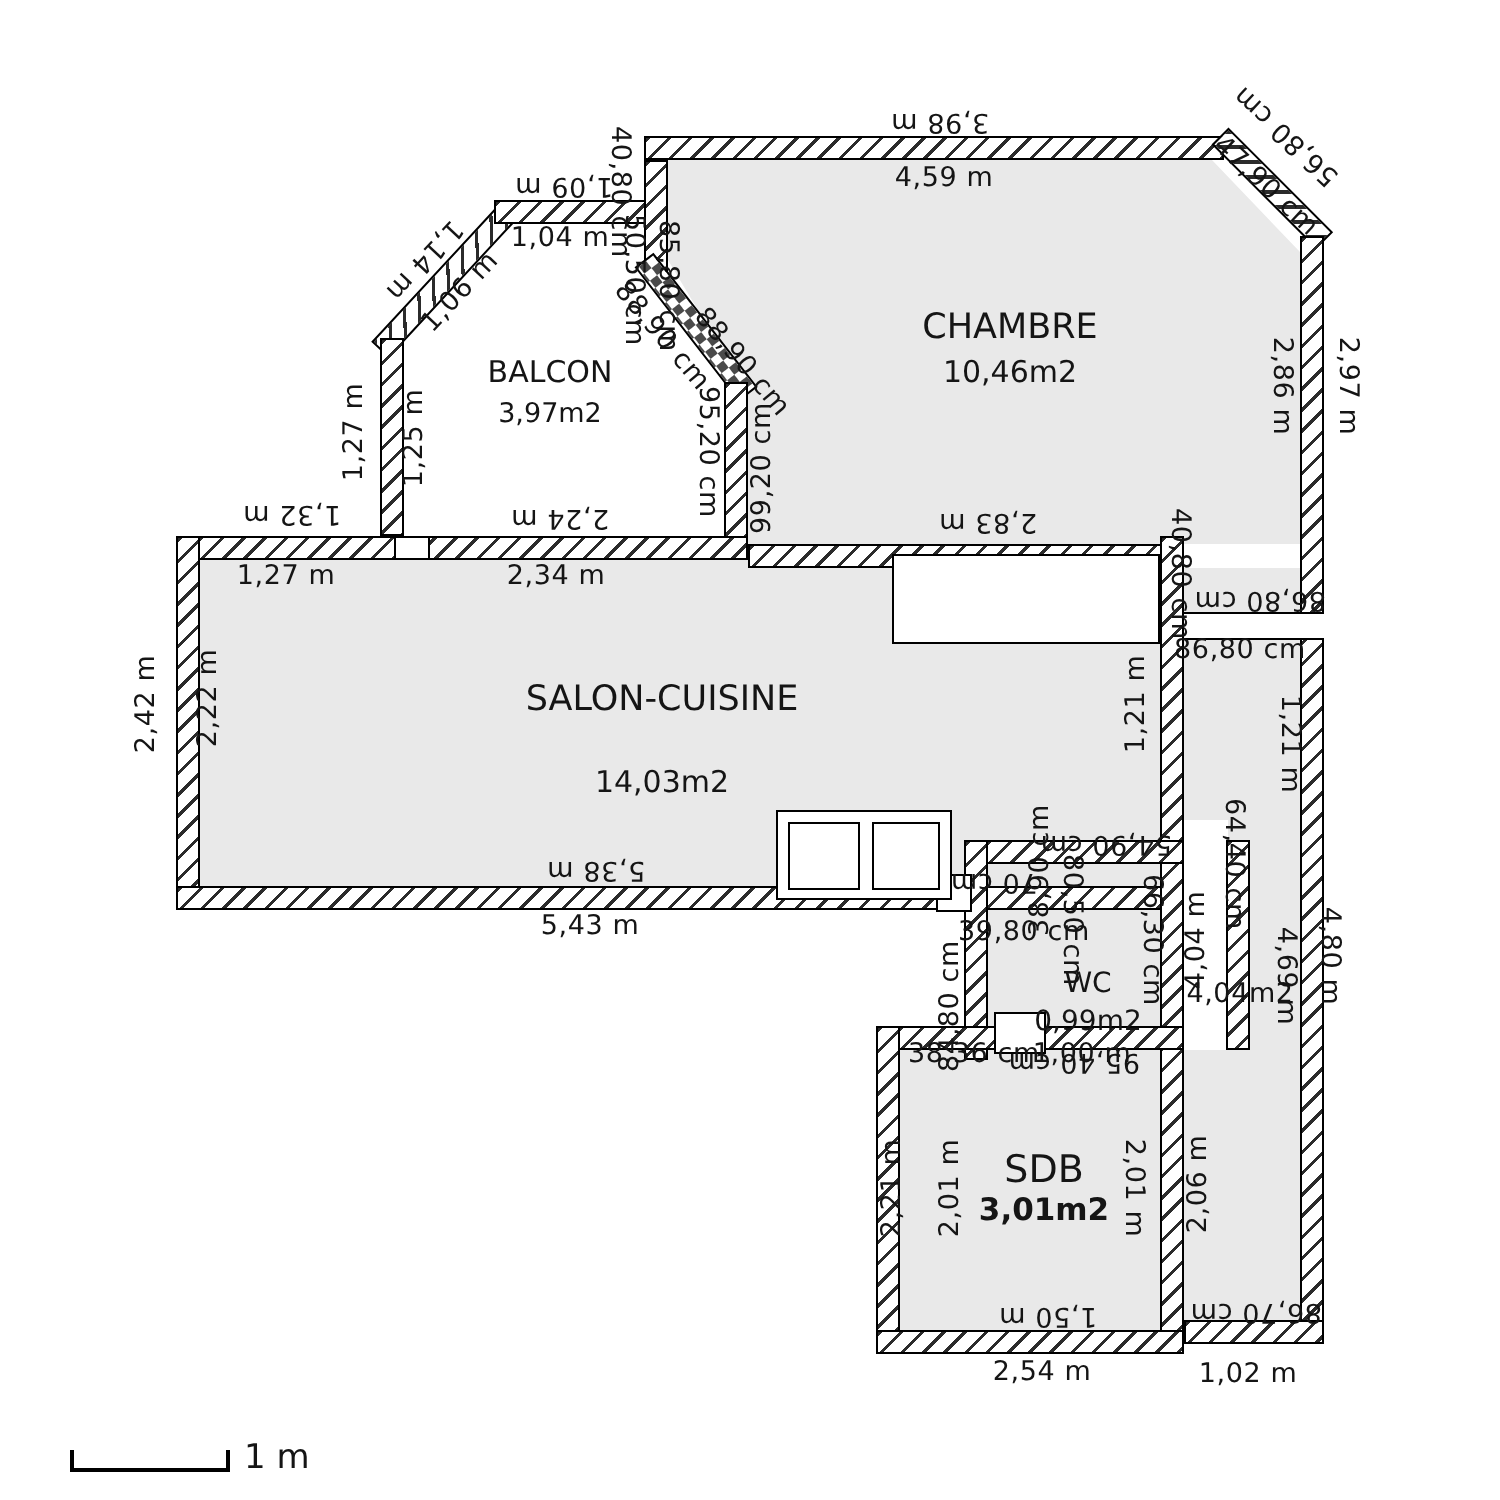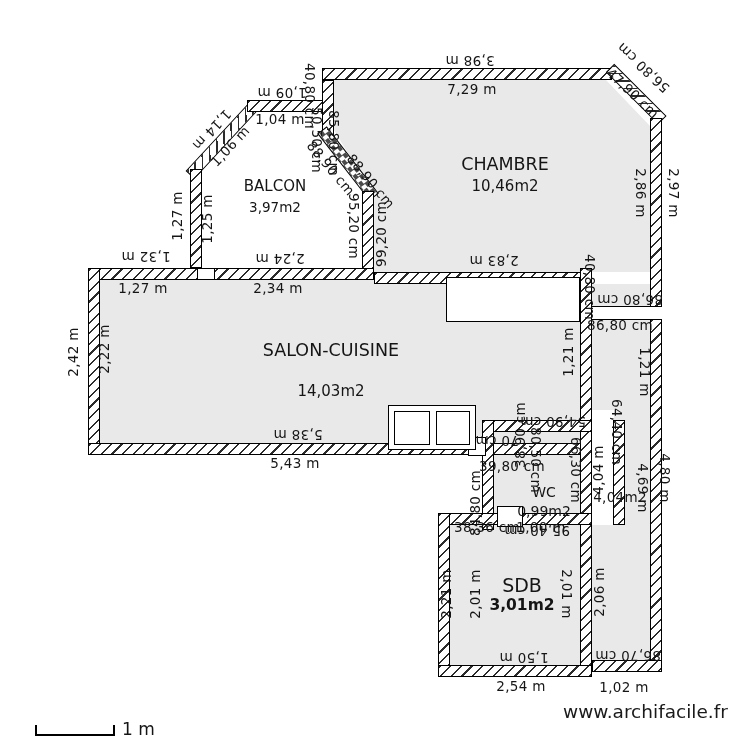--- a/index.html
+++ b/index.html
@@ -60,25 +60,24 @@
   <div class="open hband" style="left:592px;top:306px;width:70px;height:14px;"></div>
   <div class="open" style="left:197px;top:268px;width:18px;height:12px;"></div>
   <div class="open" style="left:468px;top:437px;width:18px;height:19px;"></div>
   <div class="open" style="left:497px;top:506px;width:26px;height:21px;"></div>
   <div class="open" style="left:388px;top:405px;width:88px;height:45px;"></div>
   <div class="open" style="left:394px;top:411px;width:36px;height:34px;"></div>
   <div class="open" style="left:436px;top:411px;width:34px;height:34px;"></div>
 
   <div id="scalebar"></div>
   <div id="scale-label">1 m</div>
-  <div id="watermark">www.archifacile.fr</div>
 
   <div id="labels">
       <span class="dim" style="left: 470px; top: 61px; transform: translate(-50%, -50%) rotate(180deg);">3,98 m</span>
-      <span class="dim" style="left: 472px; top: 89px; transform: translate(-50%, -50%) rotate(0deg);">7,29 m</span>
+      <span class="dim" style="left: 472px; top: 89px; transform: translate(-50%, -50%) rotate(0deg);">4,59 m</span>
       <span class="dim" style="left: 643px; top: 68px; transform: translate(-50%, -50%) rotate(223deg);">56,80 cm</span>
       <span class="dim" style="left: 633px; top: 93px; transform: translate(-50%, -50%) rotate(43deg);">47,90 cm</span>
       <span class="dim" style="left: 641px; top: 193px; transform: translate(-50%, -50%) rotate(90deg);">2,86 m</span>
       <span class="dim" style="left: 674px; top: 193px; transform: translate(-50%, -50%) rotate(90deg);">2,97 m</span>
       <span class="dim" style="left: 282px; top: 93px; transform: translate(-50%, -50%) rotate(180deg);">1,09 m</span>
       <span class="dim" style="left: 280px; top: 119px; transform: translate(-50%, -50%) rotate(0deg); text-align: center;">1,04 m</span>
       <span class="dim" style="left: 212px; top: 130px; transform: translate(-50%, -50%) rotate(133deg);">1,14 m</span>
       <span class="dim" style="left: 230px; top: 146px; transform: translate(-50%, -50%) rotate(-47deg);">1,06 m</span>
       <span class="dim" style="left: 310px; top: 96px; transform: translate(-50%, -50%) rotate(90deg);">40,80 cm</span>
       <span class="dim" style="left: 317px; top: 140px; transform: translate(-50%, -50%) rotate(90deg);">50,50 cm</span>

